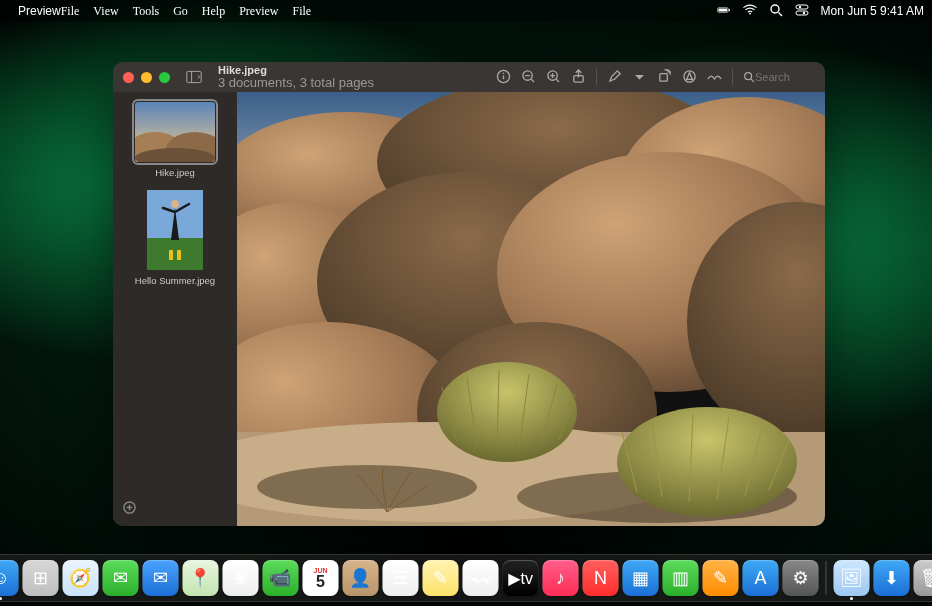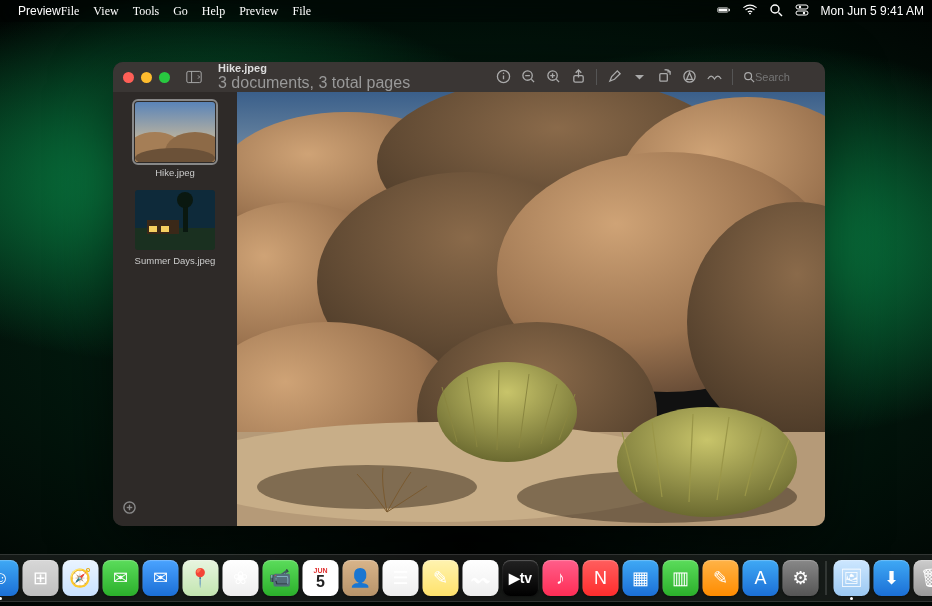--- a/index.html
+++ b/index.html
@@ -42,21 +42,21 @@
 }
 .traffic { display: flex; gap: 7px; }
 .traffic span { width: 11px; height: 11px; border-radius: 50%; display: block; }
 .tl-close { background: #ff5f57; }
 .tl-min { background: #febc2e; }
 .tl-max { background: #28c840; }
 .titlebar .view-btn { margin-left: 8px; display: flex; align-items: center; }
 .titlebar .view-btn svg { width: 16px; height: 14px; fill: #aaa; }
 .titlebar .titleblock { margin-left: 8px; line-height: 1.1; }
 .titlebar .filename { font-weight: 600; font-size: 11px; color: #ddd; }
-.titlebar .subtitle { font-size: 16px; color: #999; }
+.titlebar .subtitle { font-size: 13px; color: #999; }
 .titlebar .tb-spacer { flex: 1; }
 .titlebar .tb-icons { display: flex; align-items: center; gap: 10px; }
 .titlebar .tb-icons .ico svg { width: 15px; height: 15px; stroke: #aaa; fill: none; stroke-width: 1.4; }
 .titlebar .tb-icons .ico.fillsvg svg { fill:#aaa; stroke:none; }
 .titlebar .tb-icons .sep { width: 1px; height: 16px; background: #555; }
 .titlebar .search { display: flex; }
 .titlebar .search input {
   background: transparent; border: none; outline: none; color: #ccc;
   font-size: 11px; width: 60px;
 }
@@ -218,30 +218,30 @@
               </linearGradient>
             </defs>
           <rect width="80" height="60" fill="url(#sky1)"></rect>
           <ellipse cx="20" cy="48" rx="28" ry="18" fill="#a57e56"></ellipse>
           <ellipse cx="60" cy="50" rx="30" ry="20" fill="#8d6a47"></ellipse>
           <ellipse cx="40" cy="56" rx="40" ry="10" fill="#6b5138"></ellipse>
         </svg>
         <div class="cap">Hike.jpeg</div>
       </div>
       <div class="thumb">
-        <svg class="img" viewBox="0 0 80 60">
-          <rect width="80" height="38" fill="#0e2a3a"></rect>
-          <rect y="38" width="80" height="22" fill="#1a3020"></rect>
-          <rect x="12" y="30" width="32" height="14" fill="#3a2818"></rect>
-          <rect x="14" y="36" width="8" height="6" fill="#f5cf60"></rect>
-          <rect x="26" y="36" width="8" height="6" fill="#f5cf60"></rect>
-          <rect x="48" y="12" width="5" height="30" fill="#0a1810"></rect>
-          <circle cx="50" cy="10" r="8" fill="#0a1810"></circle>
+        <svg class="img" viewBox="0 0 56 80" width="56" height="80">
+          <rect width="56" height="48" fill="#7aa8d8"></rect>
+          <rect y="48" width="56" height="32" fill="#3d7a2e"></rect>
+          <path d="M28 18 L24 50 L32 50 Z" fill="#1a1a1a"></path>
+          <circle cx="28" cy="14" r="4" fill="#d8b48a"></circle>
+          <path d="M28 22 L16 18 M28 22 L42 14" stroke="#1a1a1a" stroke-width="2.5" stroke-linecap="round"></path>
+          <rect x="22" y="60" width="4" height="10" fill="#e8c020"></rect>
+          <rect x="30" y="60" width="4" height="10" fill="#e8c020"></rect>
         </svg>
-        <div class="cap">Summer Days.jpeg</div>
+        <div class="cap">Hello Summer.jpeg</div>
       </div>
       <div class="sidebar-footer">
         <svg viewBox="0 0 14 14">
             <circle cx="7" cy="7" r="6"></circle>
             <line x1="7" y1="4" x2="7" y2="10"></line>
             <line x1="4" y1="7" x2="10" y2="7"></line>
           </svg>
       </div>
     </div>
 
@@ -330,21 +330,21 @@
       <div class="app" style="background: linear-gradient(rgb(255, 255, 255), rgb(238, 238, 238)); color: rgb(255, 255, 255);">❀</div>
       <div class="app" style="background: linear-gradient(rgb(91, 220, 91), rgb(43, 176, 43)); color: rgb(255, 255, 255);">📹</div>
       <div class="app" style="background: rgb(255, 255, 255); flex-direction: column; font-size: 7px; color: rgb(224, 48, 48); font-weight: 700;">
         <div style="line-height:1">JUN</div>
         <div style="font-size:16px;color:#222;line-height:1">5</div>
       </div>
       <div class="app" style="background: linear-gradient(rgb(216, 180, 138), rgb(184, 148, 106)); color: rgb(255, 255, 255);">👤</div>
       <div class="app" style="background: linear-gradient(rgb(255, 255, 255), rgb(238, 238, 238)); color: rgb(255, 255, 255);">☰</div>
       <div class="app" style="background: linear-gradient(rgb(255, 243, 176), rgb(255, 226, 107)); color: rgb(255, 255, 255);">✎</div>
       <div class="app" style="background: linear-gradient(rgb(255, 255, 255), rgb(238, 238, 238)); color: rgb(255, 255, 255);">〰</div>
-      <div class="app" style="background: linear-gradient(rgb(34, 34, 34), rgb(0, 0, 0)); color: rgb(255, 255, 255); font-size: 14px; font-weight: 700;">▶tv</div>
+      <div class="app" style="background: linear-gradient(rgb(34, 34, 34), rgb(0, 0, 0)); color: rgb(255, 255, 255); font-size: 16px; font-weight: 400;">▶tv</div>
       <div class="app" style="background: linear-gradient(rgb(255, 94, 138), rgb(255, 45, 85)); color: rgb(255, 255, 255);">♪</div>
       <div class="app" style="background: linear-gradient(rgb(255, 94, 94), rgb(255, 45, 45)); color: rgb(255, 255, 255);">N</div>
       <div class="app" style="background: linear-gradient(rgb(63, 169, 245), rgb(27, 111, 214)); color: rgb(255, 255, 255);">▦</div>
       <div class="app" style="background: linear-gradient(rgb(91, 220, 91), rgb(43, 176, 43)); color: rgb(255, 255, 255);">▥</div>
       <div class="app" style="background: linear-gradient(rgb(255, 179, 71), rgb(255, 140, 0)); color: rgb(255, 255, 255);">✎</div>
       <div class="app" style="background: linear-gradient(rgb(63, 169, 245), rgb(27, 111, 214)); color: rgb(255, 255, 255);">A</div>
       <div class="app" style="background: linear-gradient(rgb(136, 136, 136), rgb(85, 85, 85)); color: rgb(255, 255, 255);">⚙</div>
     </div>
   <div class="sep"></div>
   <div id="dock-right" style="display:flex;gap:4px;">

